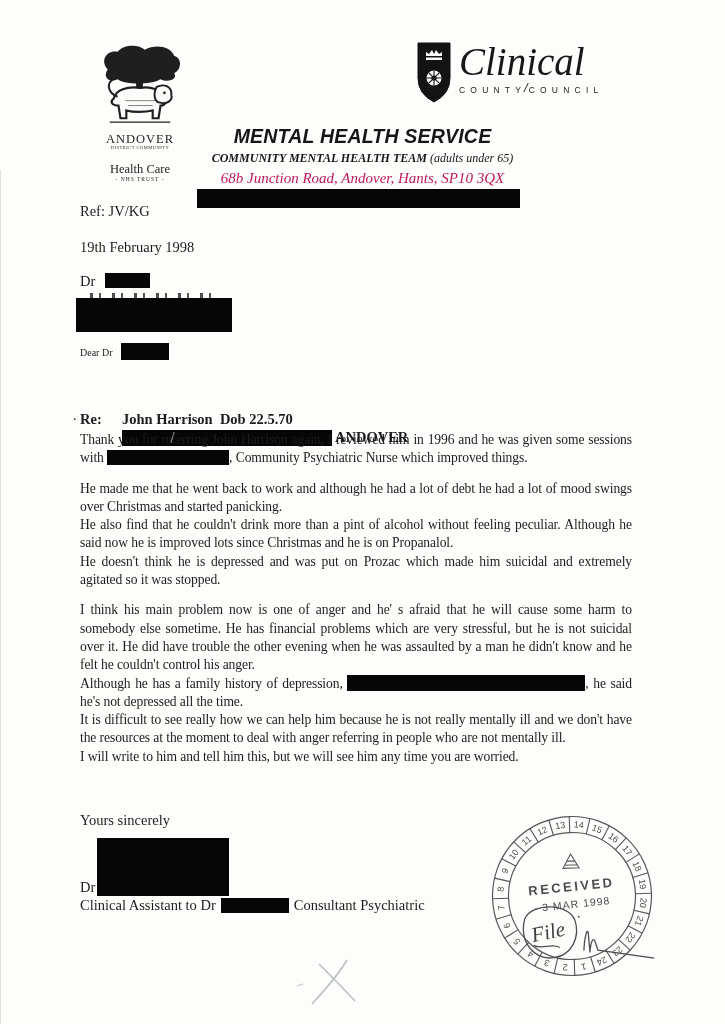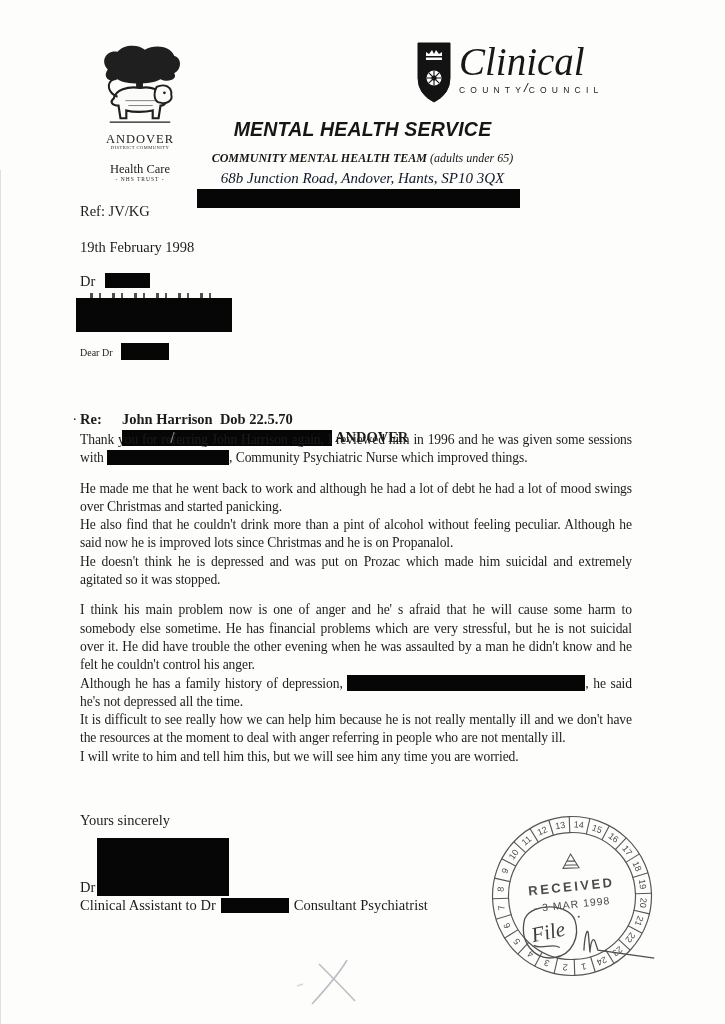--- a/index.html
+++ b/index.html
@@ -17,24 +17,24 @@
   .andover .org-sub{font-size:4.5px;letter-spacing:.5px;color:#2a2a2a;}
   .andover .org-l2{font-size:12.5px;margin-top:12px;}
   .andover .org-l3{font-size:5.5px;letter-spacing:1px;margin-top:1px;color:#2a2a2a;}
   .hampshire{left:417px;top:42px;display:flex;align-items:flex-start;}
   .hampshire .wordmark{margin-left:8px;}
   .hampshire .hname{font-family:"Liberation Serif",serif;font-style:italic;font-size:39px;line-height:40px;color:#171717;}
   .hampshire .hsub{font-family:"Liberation Sans",sans-serif;font-size:8.5px;letter-spacing:5.2px;color:#222;margin-top:0px;display:flex;align-items:center;}
   .hampshire .hslash{font-style:italic;font-size:13px;letter-spacing:0;margin:0 1px 0 -2px;position:relative;top:-2px;}
 
   
-  .svc-title{top:118px;font-family:"Liberation Sans",sans-serif;font-weight:bold;font-style:italic;font-size:19.5px;letter-spacing:.2px;color:#161616;}
+  .svc-title{top:125px;font-family:"Liberation Sans",sans-serif;font-weight:bold;font-style:italic;font-size:19.5px;letter-spacing:.2px;color:#161616;}
   .team-title{top:151px;font-size:12px;font-style:italic;color:#161616;}
   .team-title b{font-weight:bold;}
-  .addr-line{top:170px;font-style:italic;font-size:15px;color:#0f172a;}
+  .addr-line{top:170px;font-style:italic;font-size:15px;color:#be185d;}
   .redact-abs{position:absolute;background:#060606;}
   .redact-inline{background:#060606;display:inline-block;vertical-align:-3px;}
 
   .ref{left:80px;top:203px;font-size:14.5px;}
   .date{left:80px;top:239px;font-size:14.5px;}
   .addressee{left:80px;top:273px;font-size:14.5px;}
   .addressee .redact-inline{vertical-align:-2px;}
   .peek{left:90px;top:293px;width:130px;height:5px;
     background:repeating-linear-gradient(90deg,#222 0 3px,transparent 3px 9px,#2b2b2b 9px 11px,transparent 11px 22px);
     opacity:.8;}
@@ -168,21 +168,21 @@
         <div class="run"><span>I will write to him and tell him this, but we will see him any time you are worried.</span></div>
       </div>
     </div>
 
   <div class="abs valediction">Yours sincerely</div>
   <div class="redact-abs sig-redact"></div>
   <div class="abs signer">Dr</div>
   <div class="abs signoff">
     <span>Clinical Assistant to Dr</span>
     <span class="redact-inline"></span>
-    <span>Consultant Psychiatrist</span>
+    <span>Consultant Psychiatric</span>
   </div>
 
   <div class="abs stamp">
     <svg width="172" height="172" viewBox="0 0 172 172">
       <g stroke="#565656" fill="none" stroke-width="1.2">
         <circle cx="86" cy="86" r="79.5"></circle>
         <circle cx="86" cy="86" r="63.5"></circle>
       </g>
       <g id="stamp-ring">
           <text x="95.33262274373367" y="159.88830758822746" text-anchor="middle" transform="rotate(-187.5 95.33262274373367 156.88830758822746)" class="ring-num">1</text>

